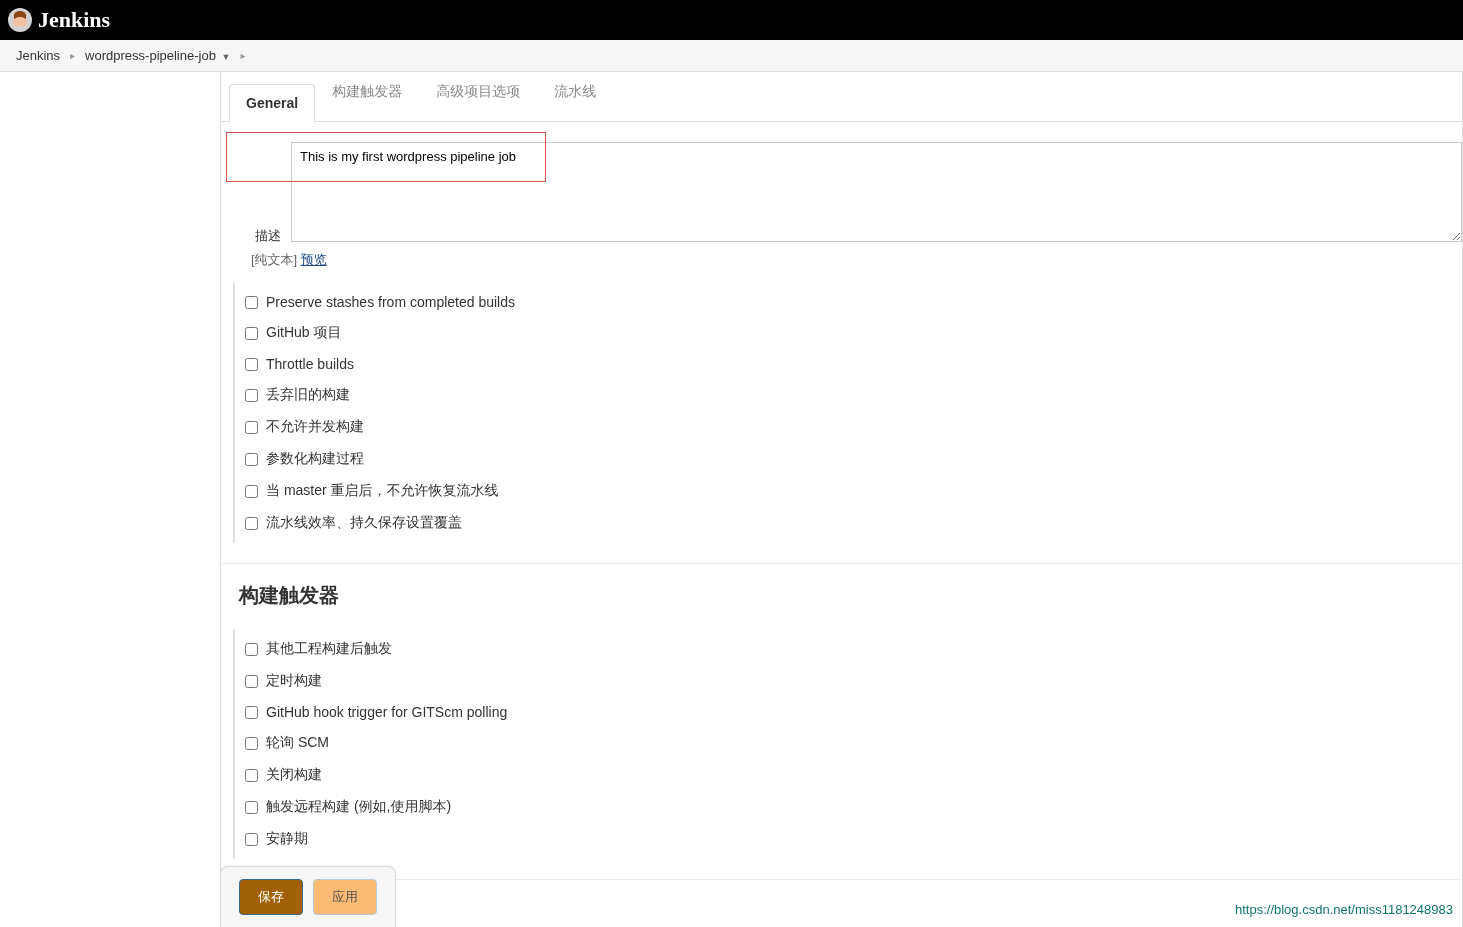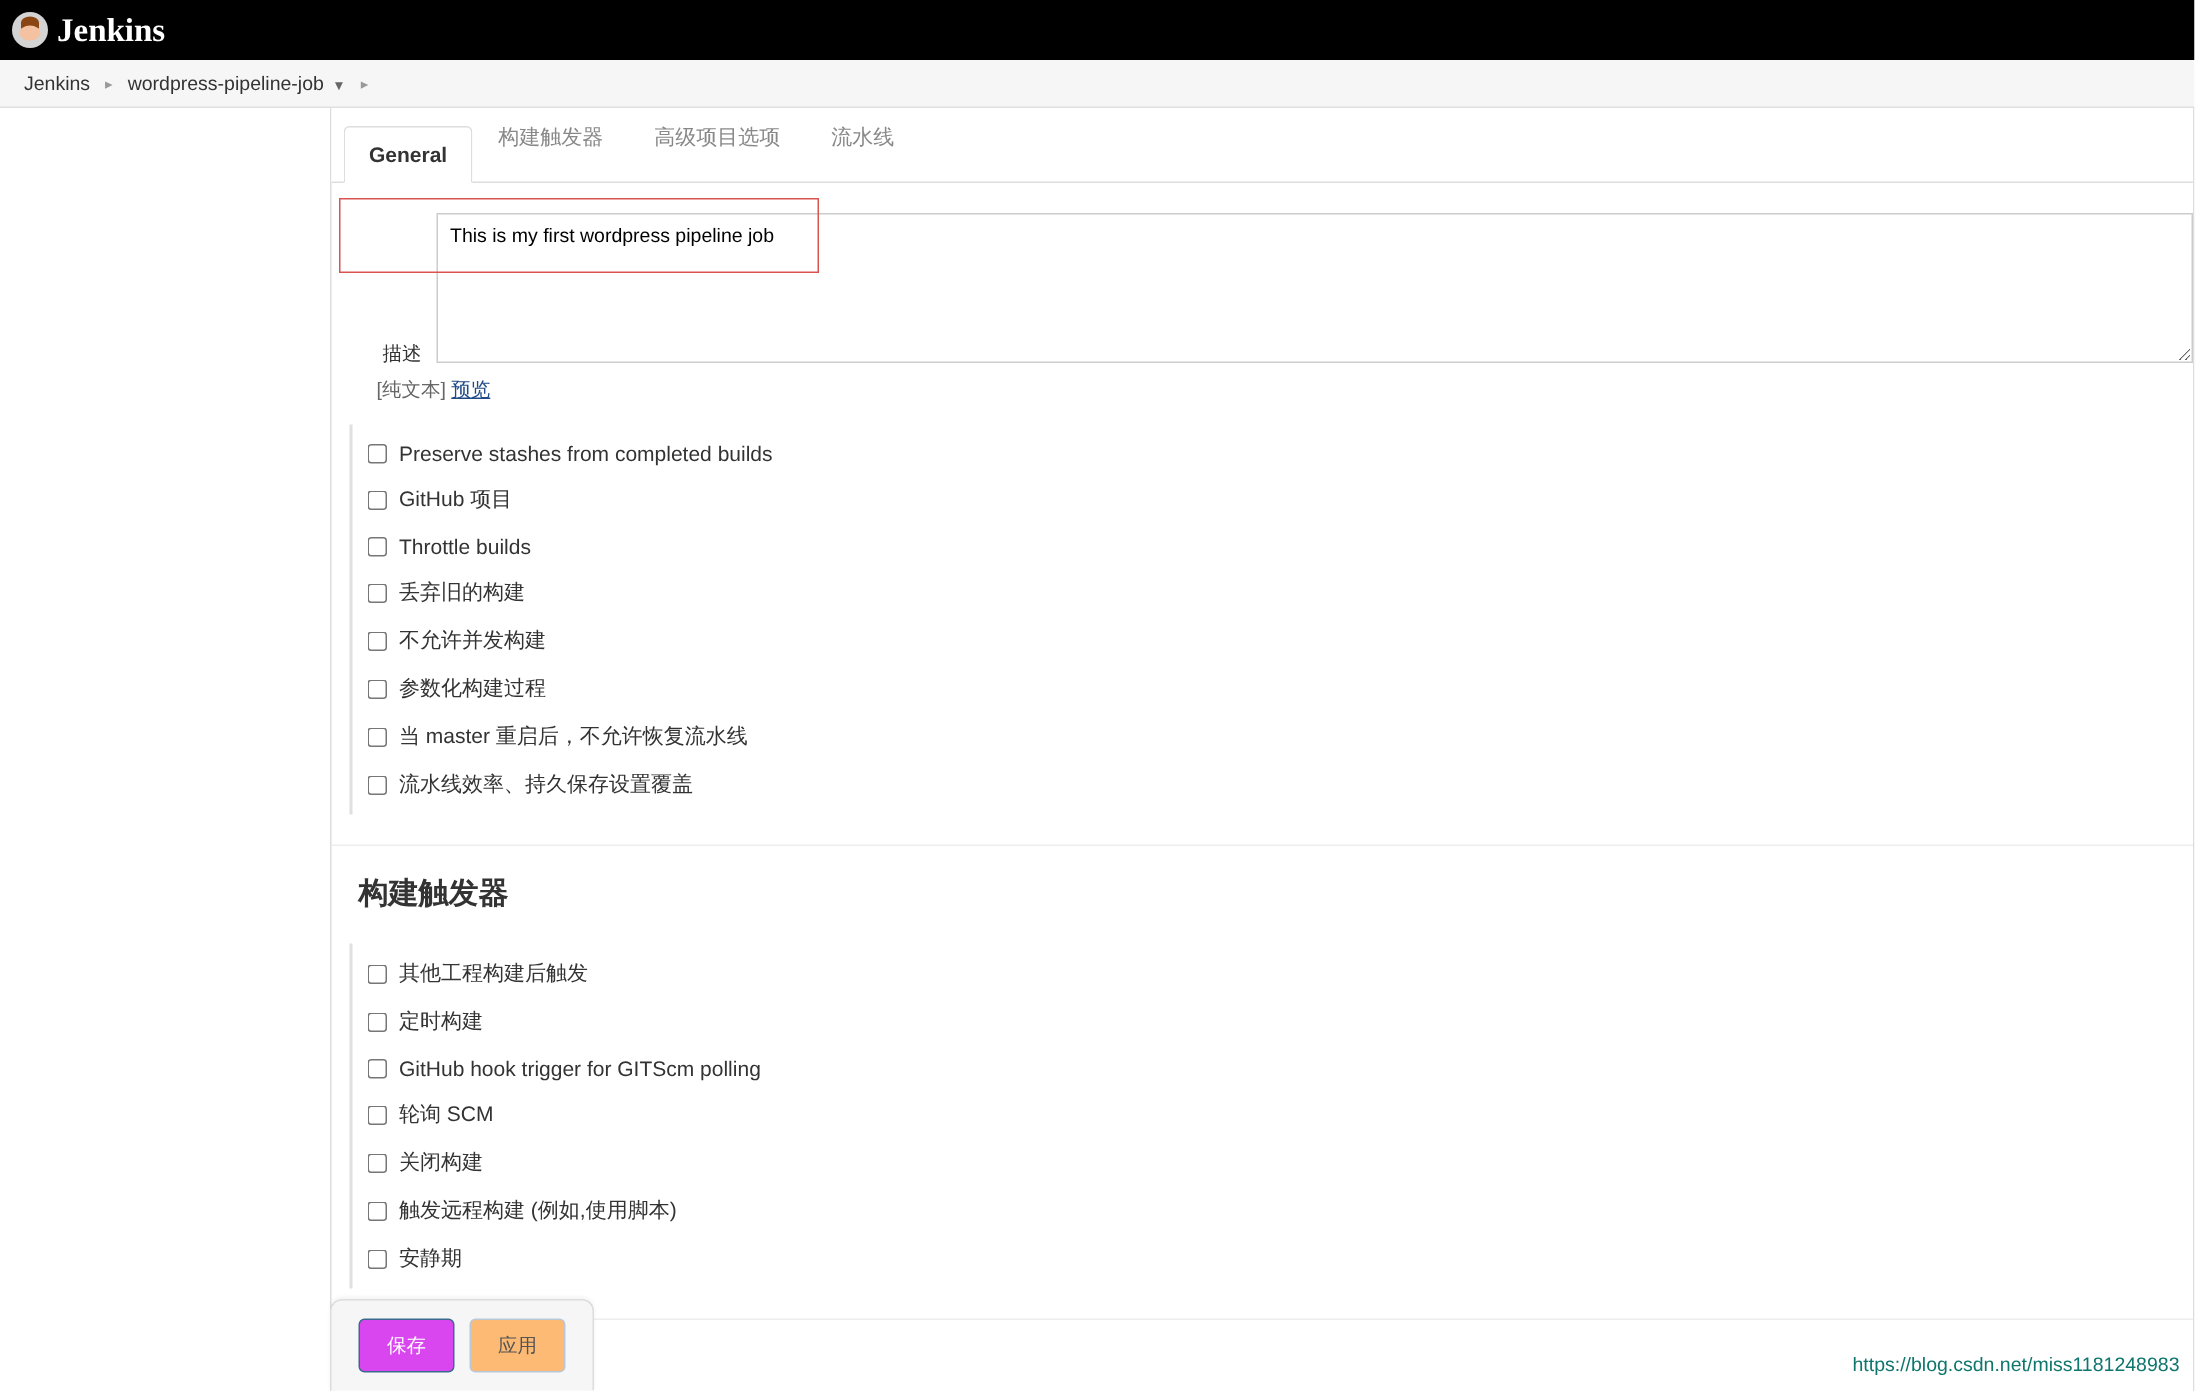--- a/index.html
+++ b/index.html
@@ -36,21 +36,21 @@
     .desc-hint a { color: #204a87; text-decoration: underline; }
     
     .checks-block { border-left: 2px solid #e0e0e0; margin: 14px 0 0 12px; padding: 4px 0 4px 10px; }
     .check-row { display: flex; align-items: center; padding: 7px 0; font-size: 14px; color: #333; }
     .check-row input[type="checkbox"] { margin-right: 8px; width: 13px; height: 13px; }
     
     .section-heading { font-size: 20px; font-weight: bold; color: #333; padding: 18px 0 6px 18px; border-top: 1px solid #eee; margin-top: 20px; }
     
     .bottom-bar { position: fixed; bottom: 0; left: 220px; background: #f6f6f6; border: 1px solid #ddd; border-bottom: none; border-radius: 8px 8px 0 0; padding: 12px 18px; display: flex; gap: 10px; box-shadow: 0 -1px 3px rgba(0,0,0,0.05); }
     .btn { padding: 8px 18px; font-size: 13px; border-radius: 4px; cursor: pointer; border: 1px solid; }
-    .btn-primary { background: #d946ef; color: #fff; border-color: #3a6a8b; }
+    .btn-primary { background: #a16207; color: #fff; border-color: #3a6a8b; }
     .btn-secondary { background: #fdba74; color: #555; border-color: #b8c8d8; }
     
     .watermark { position: fixed; right: 10px; bottom: 10px; color: #0f766e; font-size: 13px; pointer-events: none; }
   </style>
 </head>
 <body>
 
 <div class="top-header">
   <div class="logo-wrap">
     <div class="logo-icon"></div>

